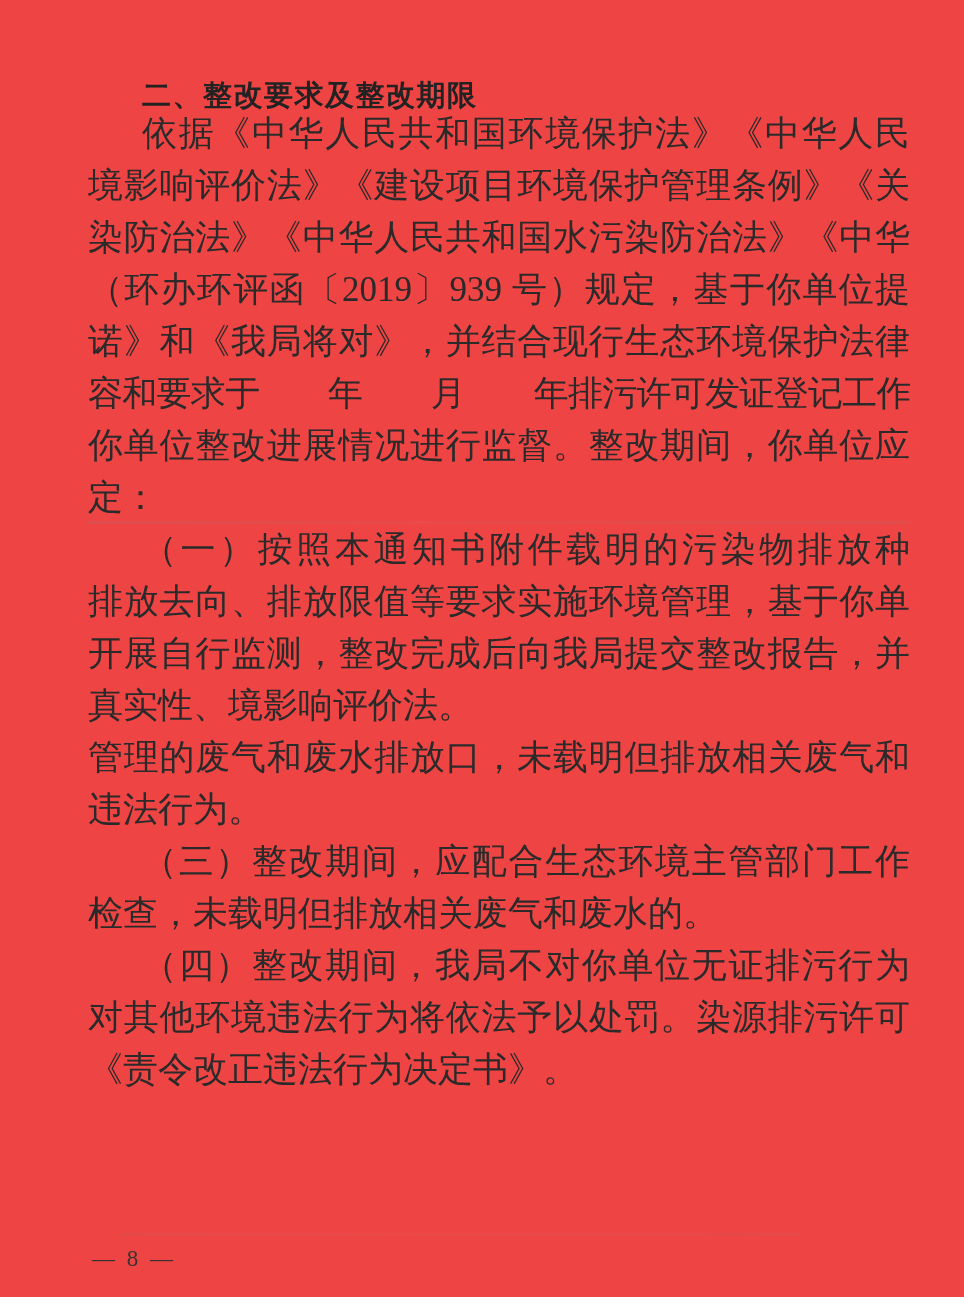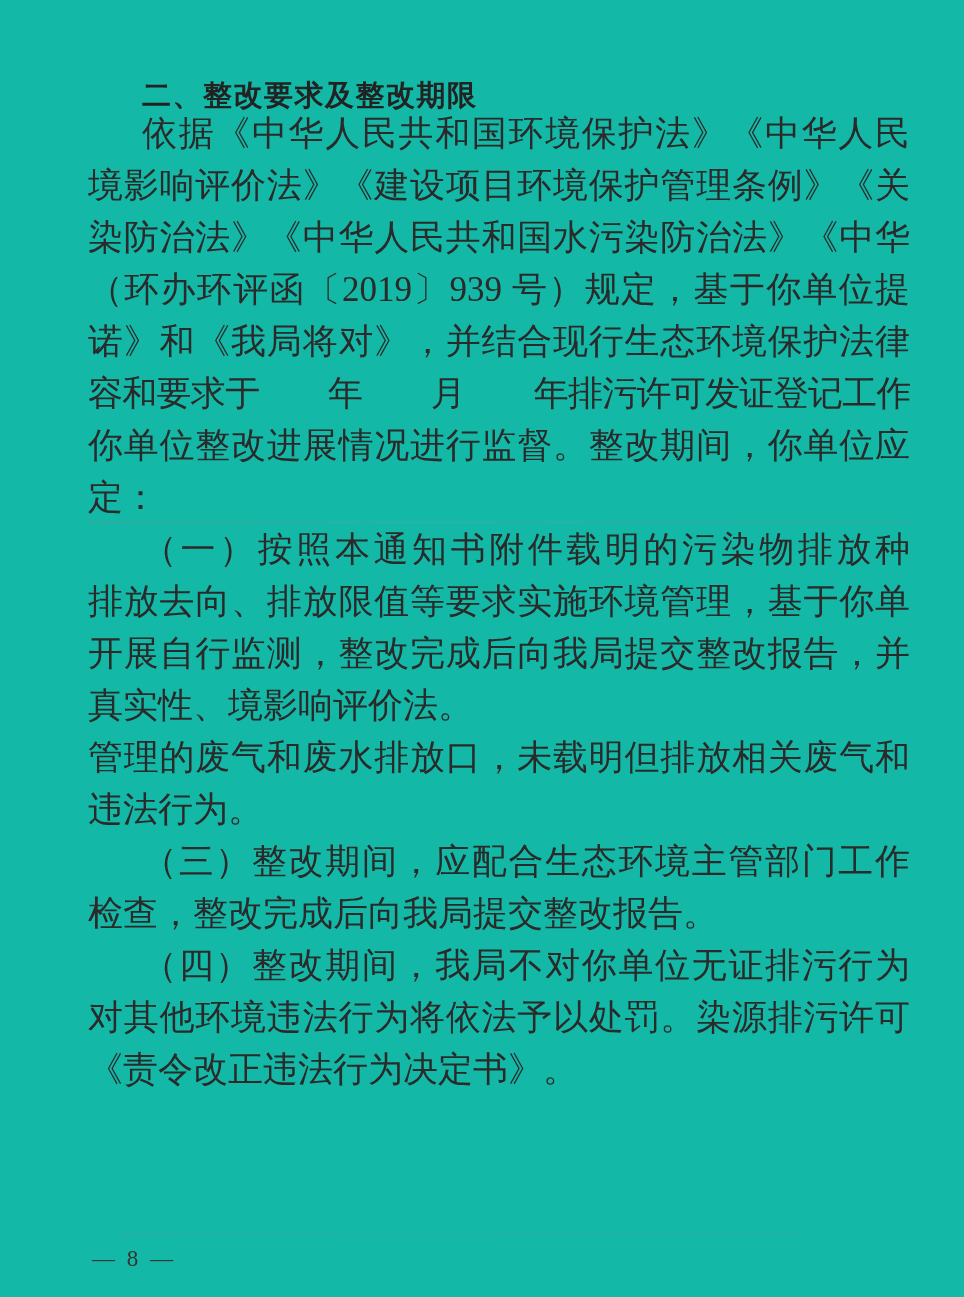--- a/index.html
+++ b/index.html
@@ -4,21 +4,21 @@
 <style>
   html, body {
     margin: 0;
     padding: 0;
     background: #ffffff;
   }
   .page {
     position: relative;
     width: 964px;
     height: 1297px;
-    background: #14b8a6;
+    background: #ef4444;
     overflow: hidden;
     font-family: "Liberation Serif", "DejaVu Serif", serif;
     color: #2a2a2a;
   }
   .heading {
     position: absolute;
     left: 88px;
     top: 52px;
     width: 822px;
     box-sizing: border-box;
@@ -91,21 +91,21 @@
     <div class="line tight">容和要求于　　年　　月　　年排污许可发证登记工作的通知，我局将对</div>
     <div class="line">你单位整改进展情况进行监督。整改期间，你单位应当遵守下列规</div>
     <div class="line end">定：</div>
     <div class="line indent">（一）按照本通知书附件载明的污染物排放种类、排放口设置、</div>
     <div class="line">排放去向、排放限值等要求实施环境管理，基于你单位提交的，</div>
     <div class="line">开展自行监测，整改完成后向我局提交整改报告，并对整改报告的</div>
     <div class="line end">真实性、境影响评价法。</div>
     <div class="line">管理的废气和废水排放口，未载明但排放相关废气和废水的，属于</div>
     <div class="line end">违法行为。</div>
     <div class="line indent">（三）整改期间，应配合生态环境主管部门工作人员进行监督</div>
-    <div class="line end">检查，整改完成后向我局提交整改报告。</div>
+    <div class="line end">检查，未载明但排放相关废气和废水的。</div>
     <div class="line indent">（四）整改期间，我局不对你单位无证排污行为予以处罚，但</div>
     <div class="line">对其他环境违法行为将依法予以处罚。染源排污许可清理整顿和</div>
     <div class="line end">《责令改正违法行为决定书》。</div>
   </div>
 
   <div class="streak streak-1"></div>
   <div class="streak streak-2"></div>
 
   <div class="footer">— 8 —</div>
 

